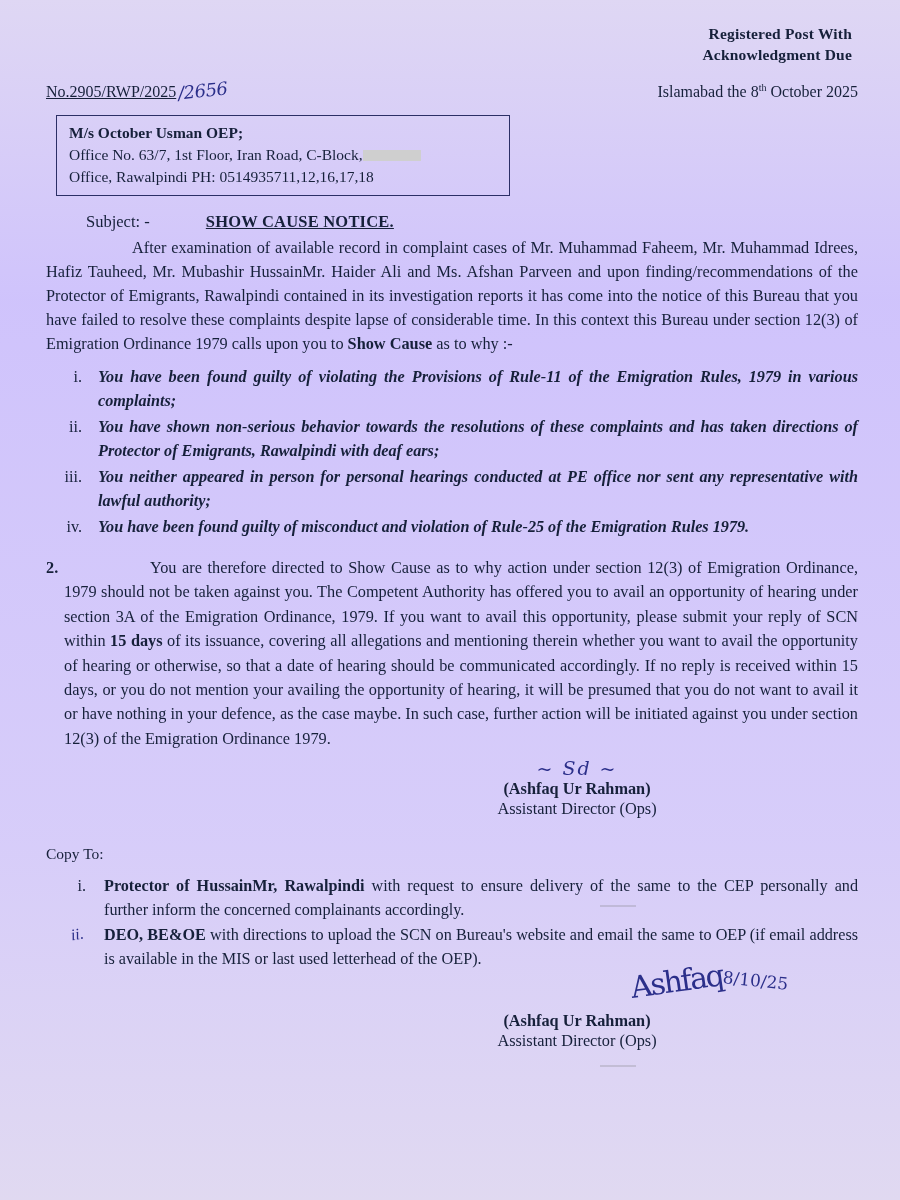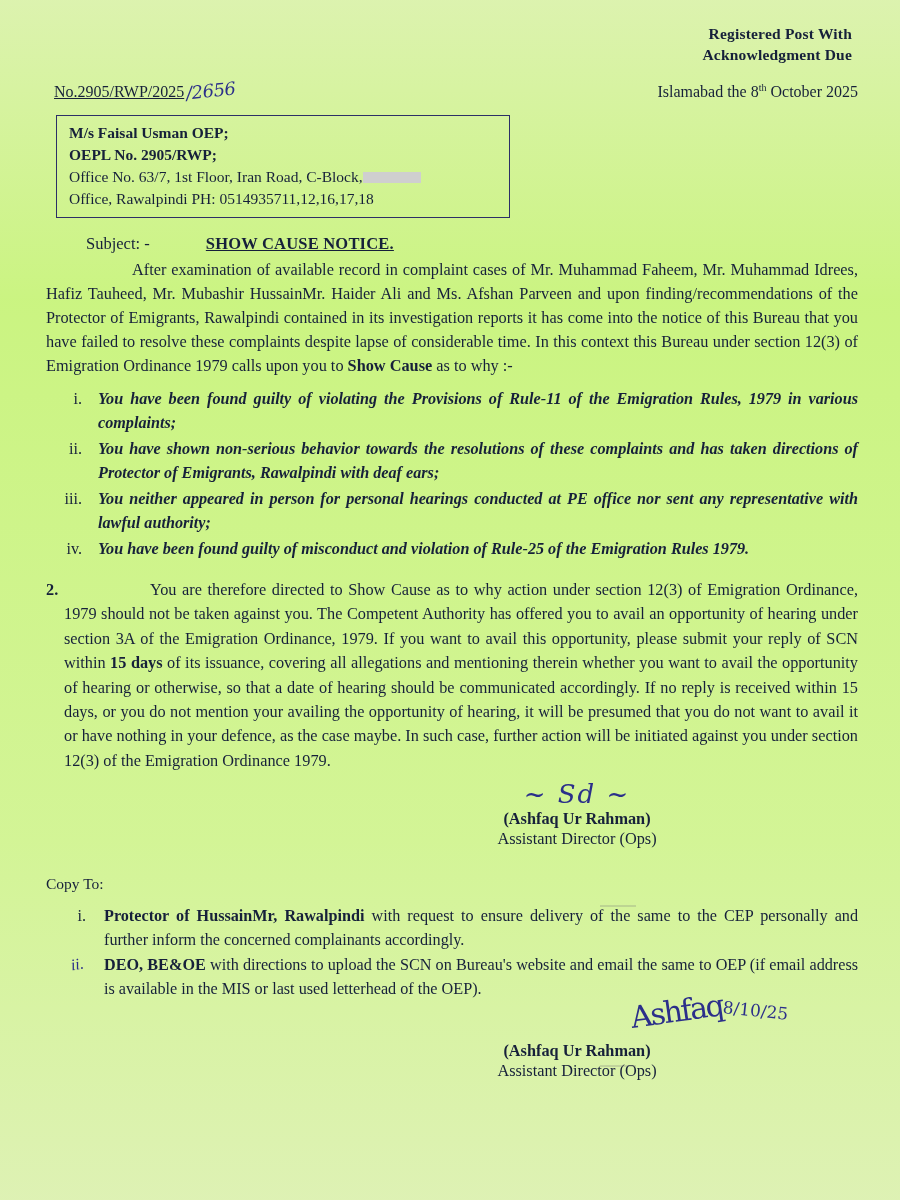--- a/index.html
+++ b/index.html
@@ -4,21 +4,21 @@
 <style>
   html, body {
     margin: 0;
     padding: 0;
     background: #b9b9b9;
   }
   .page {
     position: relative;
     width: 900px;
     height: 1200px;
-    background: #bef264;
+    background: #c4b5fd;
     overflow: hidden;
     font-family: "Liberation Serif", serif;
     color: #16203a;
     box-sizing: border-box;
   }
   .paper-tint {
     position: absolute;
     inset: 0;
     background:
       linear-gradient(180deg, rgba(245,243,236,0.55) 0%, rgba(253,252,247,0.2) 25%, rgba(250,249,243,0.35) 70%, rgba(243,241,233,0.6) 100%);
@@ -53,21 +53,20 @@
     display: flex;
     justify-content: space-between;
     align-items: flex-end;
     margin-top: 14px;
     font-size: 16px;
   }
   .refno {
     text-decoration: underline;
     white-space: nowrap;
     position: relative;
-    margin-left: 8px;
   }
   .handwrite {
     font-family: "DejaVu Serif", serif;
     font-style: italic;
     color: #2b2f8a;
     font-size: 18px;
     transform: rotate(-6deg);
     display: inline-block;
     margin-left: 2px;
     letter-spacing: -0.5px;
@@ -168,21 +167,21 @@
   
   .sig-block {
     margin-top: 6px;
     text-align: center;
     padding-left: 250px;
     position: relative;
   }
   .sig-mark {
     font-family: "DejaVu Serif", serif;
     color: #2b2f8a;
-    font-size: 26px;
+    font-size: 19px;
     font-style: italic;
     letter-spacing: 2px;
   }
   .sig-name {
     font-weight: bold;
     font-size: 16.3px;
   }
   .sig-desig {
     font-size: 16.3px;
   }
@@ -264,22 +263,21 @@
     <div class="refrow">
       <div>
         <span class="refno">No.2905/RWP/2025</span><span class="handwrite">/2656</span>
       </div>
       <div class="dateline">
         <span>Islamabad the 8</span><sup>th</sup><span> October 2025</span>
       </div>
     </div>
 
     <div class="addr-box">
-      <div class="b">M/s Faisal Usman OEP;</div>
-      <div class="b">OEPL No. 2905/RWP;</div>
+      <div class="b">M/s October Usman OEP;</div>
       <div><span>Office No. 63/7, 1st Floor, Iran Road, C-Block,</span><span class="redact"></span></div>
       <div>Office, Rawalpindi PH:  0514935711,12,16,17,18</div>
     </div>
 
     <div class="subject-row">
       <span class="subject-label">Subject: -</span>
       <span class="subject-title">SHOW CAUSE NOTICE.</span>
     </div>
 
     <p class="body first"><span>After examination of available record in complaint cases of Mr. Muhammad Faheem, Mr. Muhammad Idrees, Hafiz Tauheed, Mr. Mubashir HussainMr. Haider Ali and Ms. Afshan Parveen and upon finding/recommendations of the Protector of Emigrants, Rawalpindi contained in its investigation reports it has come into the notice of this Bureau that you have failed to resolve these complaints despite lapse of considerable time. In this context this Bureau under section 12(3) of Emigration Ordinance 1979 calls upon you to </span><span class="bold">Show Cause</span><span> as to why :-</span></p>

